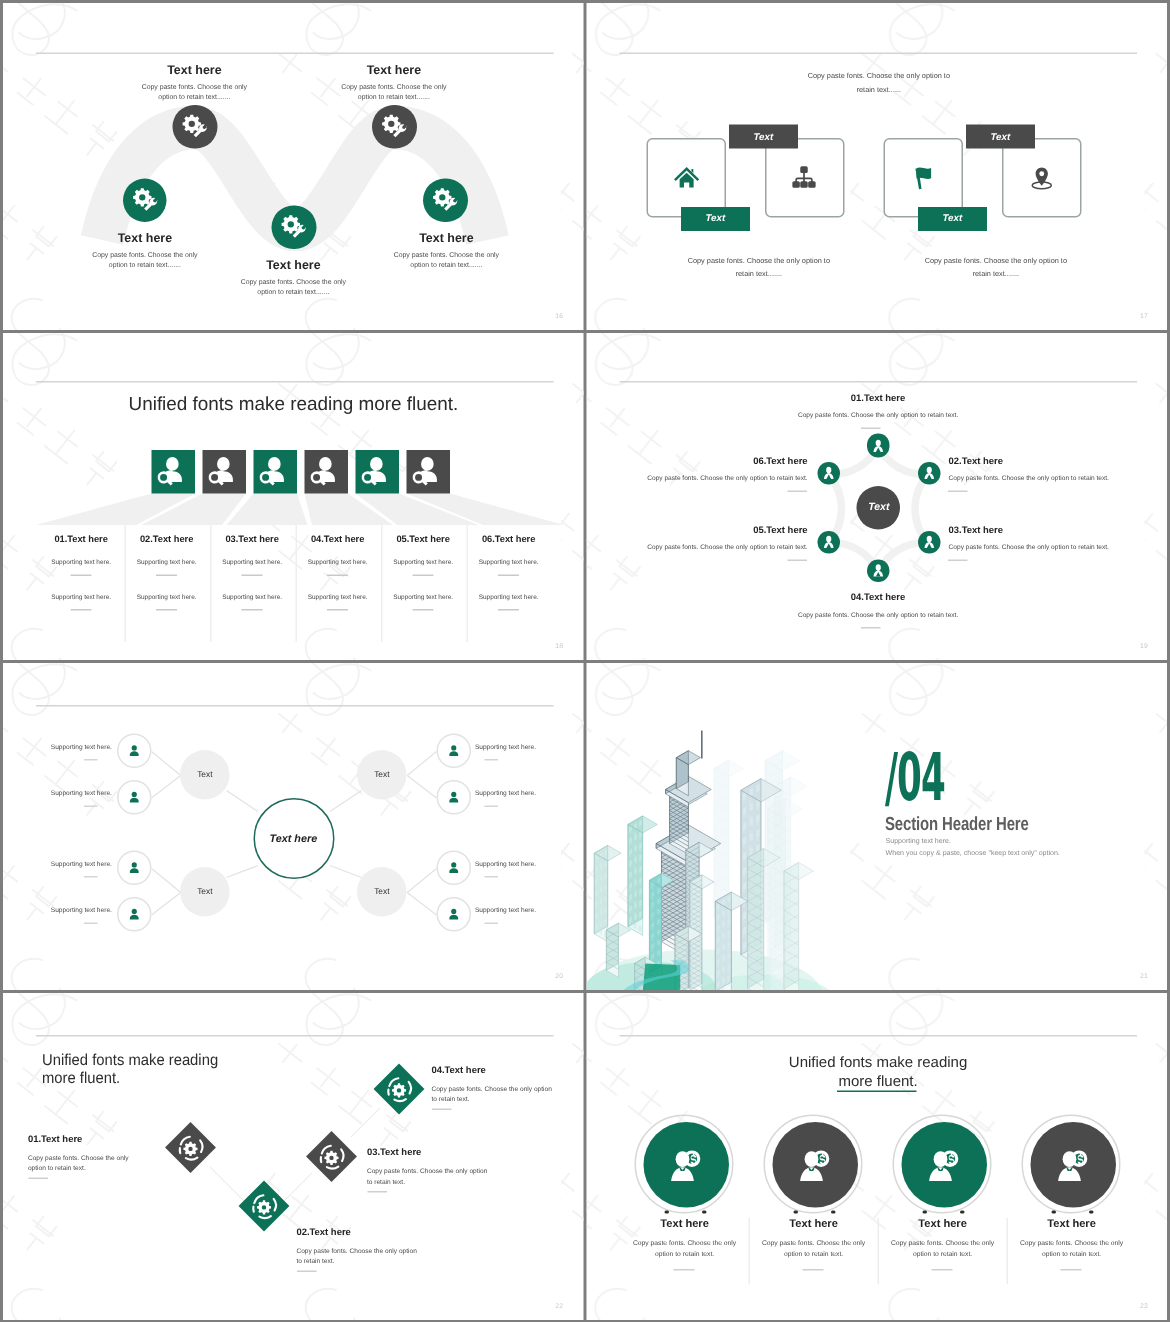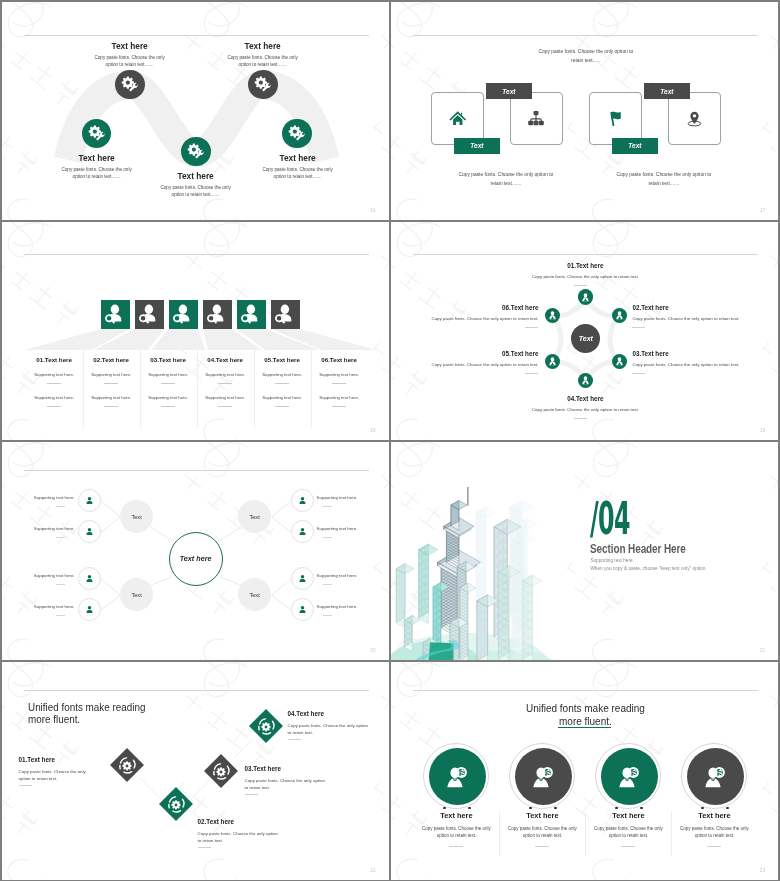--- a/index.html
+++ b/index.html
@@ -179,20 +179,21 @@
     <div class="bd" style="left:66px;top:168px;width:97px;font-size:4.9px;line-height:1.85">Copy paste fonts. Choose the only option to retain text.......</div>
     <div class="bd" style="left:224px;top:168px;width:97px;font-size:4.9px;line-height:1.85">Copy paste fonts. Choose the only option to retain text.......</div>
 
     <div class="pg">17</div>
   </div>
   <div class="slide c0 r1" id="s3">
     <svg class="wmk" width="390" height="220" viewBox="0 0 390 220">
         <rect width="390" height="220" fill="url(#wmp)"></rect>
       </svg>
     <div class="hr" style="left:22px;top:32px;width:345px"></div>
+    <div class="s3t">Unified fonts make reading more fluent.</div>
     <svg width="388" height="219" style="position:absolute;left:0;top:0">
       <g fill="#f0f0f0">
         <path d="M99 107 L128 107 L89 128 L22 128 Z"></path>
         <path d="M133 107 L162 107 L146 128 L92 128 Z"></path>
         <path d="M167 107 L196 107 L203 128 L149 128 Z"></path>
         <path d="M201 107 L230 107 L260 128 L206 128 Z"></path>
         <path d="M235 107 L264 107 L317 128 L263 128 Z"></path>
         <path d="M269 107 L298 107 L374 128 L320 128 Z"></path>
       </g>
     </svg>

